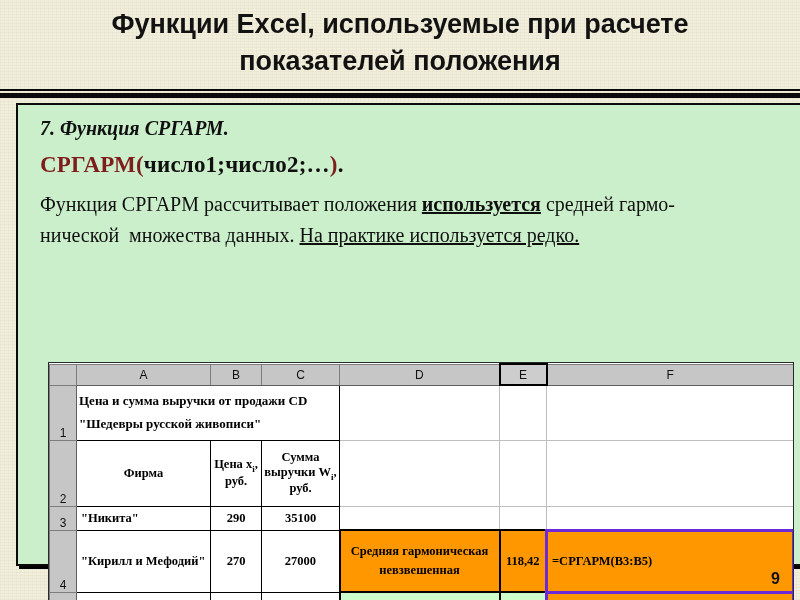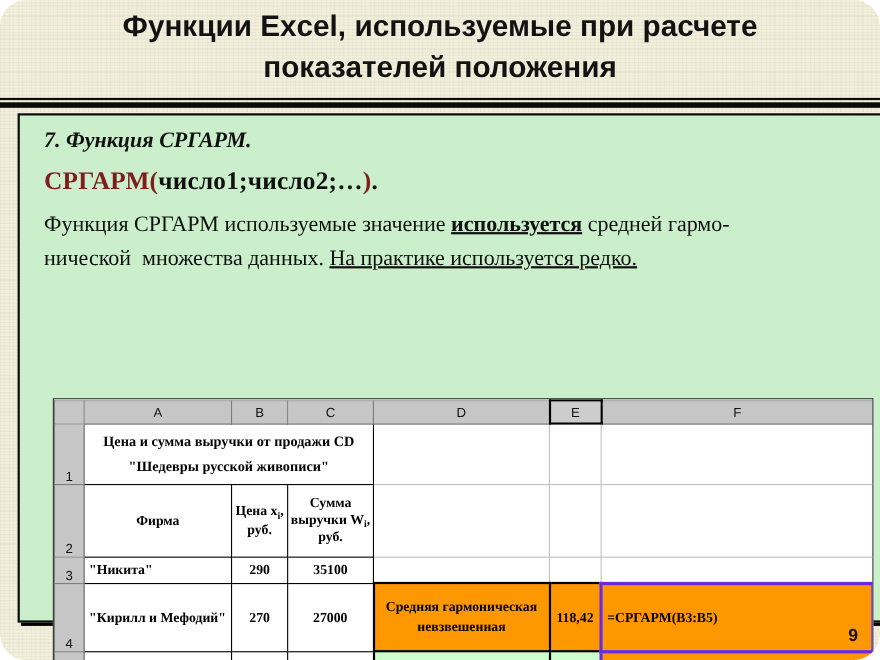--- a/index.html
+++ b/index.html
@@ -3,21 +3,20 @@
 <meta charset="utf-8">
 <style>
   html,body{margin:0;padding:0;}
   .slide{
     position:relative;width:800px;height:600px;overflow:hidden;
     background:#f1eedb;
     background-image:
       repeating-linear-gradient(0deg, rgba(120,110,70,.05) 0 1px, transparent 1px 3px),
       repeating-linear-gradient(90deg, rgba(120,110,70,.04) 0 1px, transparent 1px 4px);
     font-family:"Liberation Serif", serif;
-    border-radius:24px;
   }
   .title{
     position:absolute;top:6px;left:50%;transform:translateX(-50%);
     width:680px;text-align:center;
     font-family:"Liberation Sans", sans-serif;
     font-weight:bold;font-size:27px;line-height:1.38;color:#121212;
   }
   .rule{
     position:absolute;top:89px;left:0;width:800px;height:2px;
     border-top:2px solid #0b0b0b;border-bottom:5px solid #0b0b0b;
@@ -57,21 +56,21 @@
     font-family:"Liberation Sans", sans-serif;font-size:12px;color:#111;
     text-align:center;padding:0;
   }
   td.hdr{border-bottom:1px solid #5f5f5f;}
   td.hdr.sel{border:2px solid #000;background:#cDcDcD;}
   td.rowhdr{vertical-align:bottom;border-right:1px solid #5f5f5f;}
   td.dark{border:1px solid #000;}
   td.b{font-weight:bold;}
   td.ctr{text-align:center;}
   td.lft{text-align:left;padding-left:4px;}
-  td.merged{border:1px solid #000;text-align:center;font-weight:bold;font-size:13px;line-height:1.7;}
+  td.merged{border:1px solid #000;text-align:left;font-weight:bold;font-size:13px;line-height:1.7;}
   td.orange{background:#ff9700;}
   td.green{background:#ccffcc;}
   td.med{border:2px solid #000;}
   td.thick{border:3px solid #6d28d9;}
   td.dcell{text-align:center;line-height:1.5;}
   sub.sb{font-size:9px;}
   .pageno{
     position:absolute;right:20px;top:570px;
     font-family:"Liberation Sans", sans-serif;font-weight:bold;
     font-size:16px;color:#111;
@@ -85,21 +84,21 @@
   <div class="title">Функции Excel, используемые при расчете показателей положения</div>
 
   <div class="rule"></div>
 
   <div class="greenbox">
 
     <div class="heading">7. Функция СРГАРМ.</div>
 
     <div class="syntax"><span class="red">СРГАРМ(</span><span>число1;число2;…</span><span class="red">)</span><span>.</span></div>
 
-    <div class="para"><span>Функция СРГАРМ используемые значение </span><span class="bu">используется</span><span> средней гармо-</span><br><span>нической&nbsp; множества данных. </span><span class="u">На практике используется редко.</span></div>
+    <div class="para"><span>Функция СРГАРМ рассчитывает положения </span><span class="bu">используется</span><span> средней гармо-</span><br><span>нической&nbsp; множества данных. </span><span class="u">На практике используется редко.</span></div>
 
     <div class="excel">
       <table>
         <colgroup>
           <col style="width:27px">
             <col style="width:134px">
             <col style="width:51px">
           <col style="width:78px">
             <col style="width:160px">
             <col style="width:47px">

